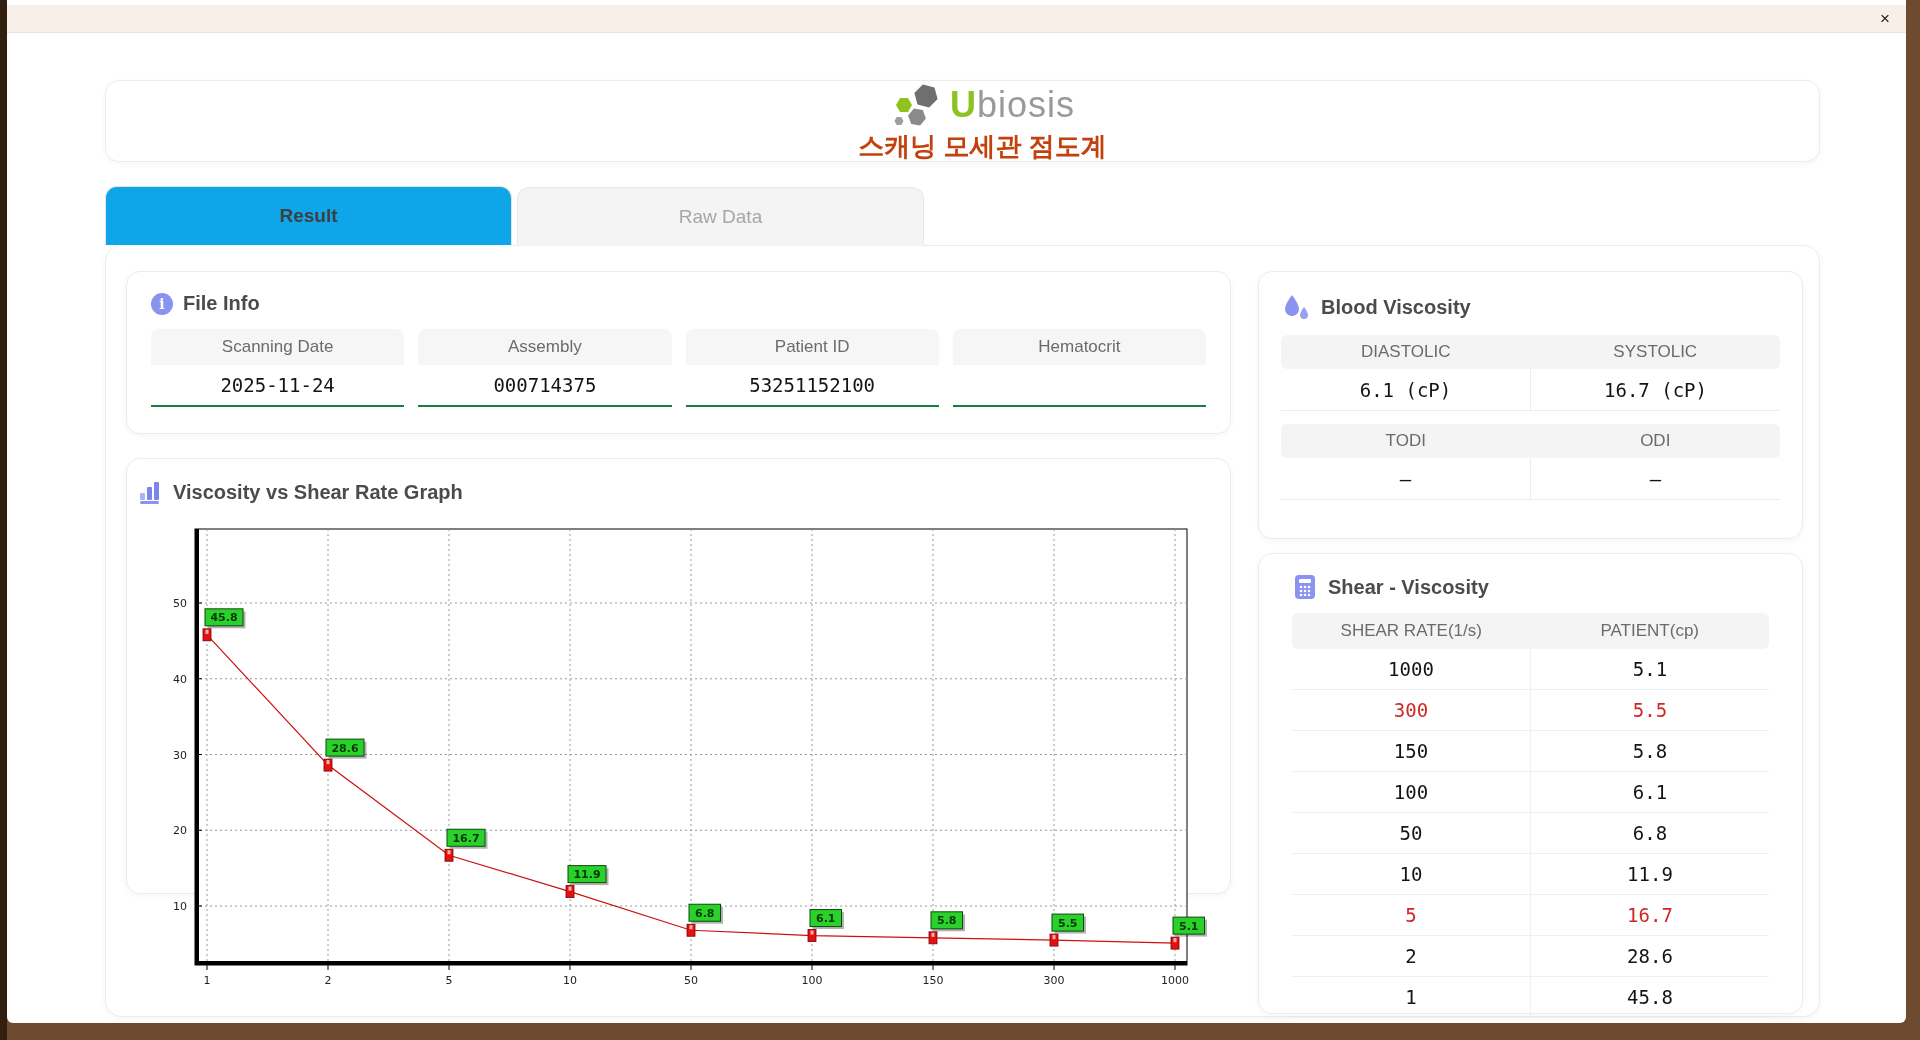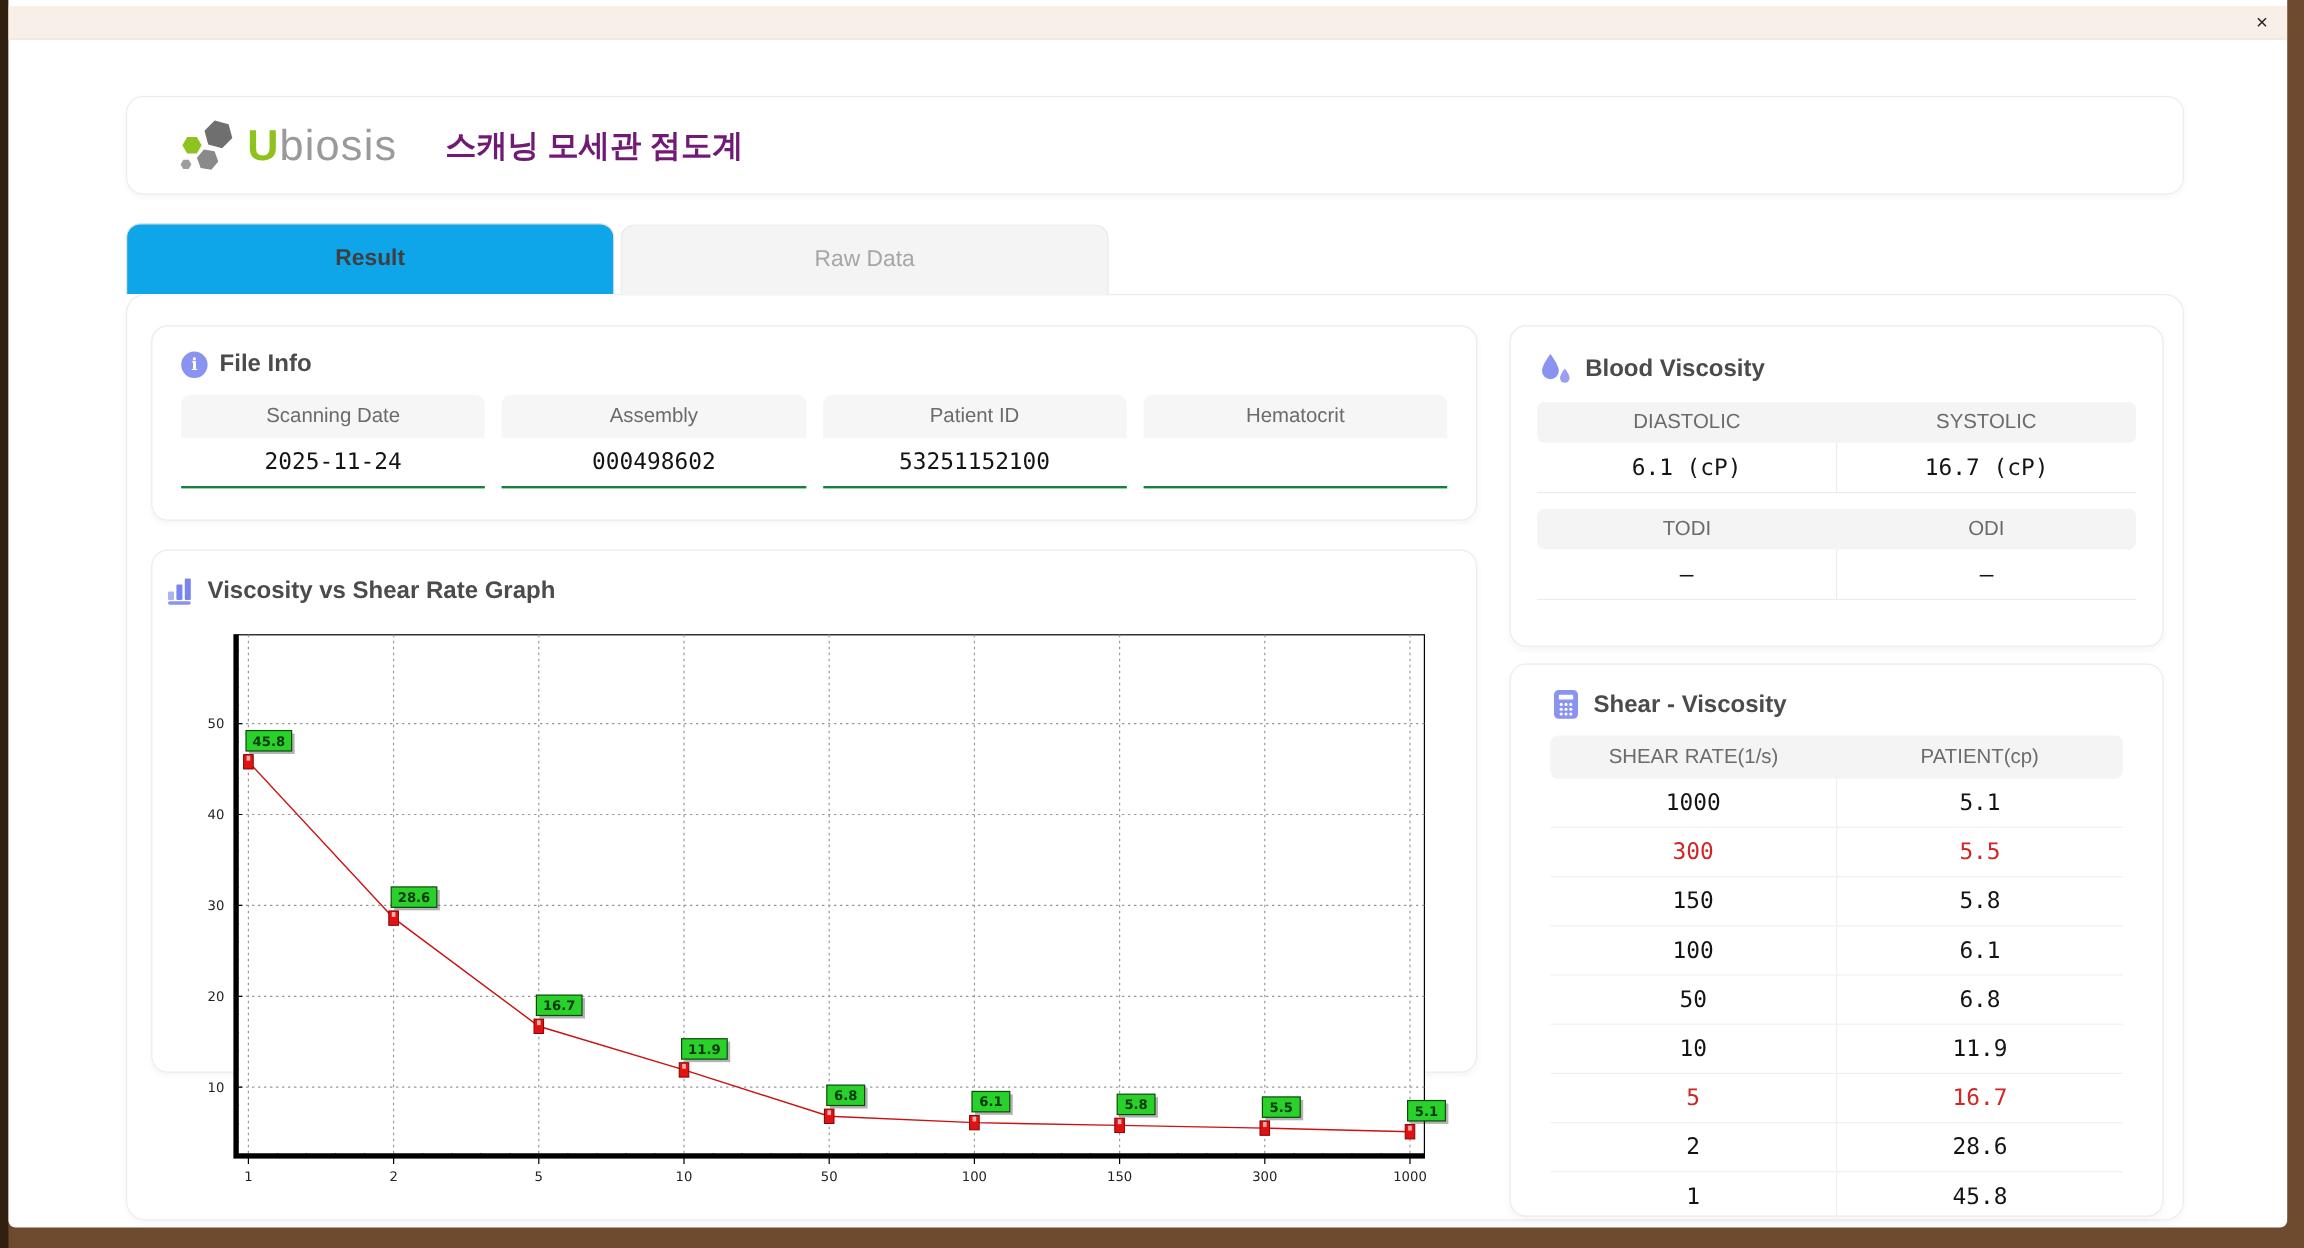--- a/index.html
+++ b/index.html
@@ -9,26 +9,26 @@
 
   .window { position:absolute; left:7px; top:0; right:14px; bottom:17px; background:#fff;
             border-radius:0 0 6px 6px; overflow:hidden; }
   .titlebar { margin-top:5px; height:28px; background:#f8efe9; border-bottom:1px solid #efe2da;
               display:flex; align-items:center; justify-content:flex-end; padding-right:16px; }
   .close-btn { font-size:17px; color:#222; cursor:pointer; line-height:1; font-weight:400; }
 
   .card { position:absolute; background:#fff; border:1px solid #ececec; border-radius:14px;
           box-shadow:0 2px 6px rgba(0,0,0,0.04); }
 
-  .header-card { left:98px; top:80px; width:1715px; height:82px; display:flex; align-items:center; }
+  .header-card { left:98px; top:80px; width:1715px; height:82px; display:flex; align-items:center;flex-direction:column; }
   .logo-wrap { display:flex; align-items:center; margin-left:42px; }
   .logo-text { font-size:36px; letter-spacing:1px; margin-left:6px; }
   .logo-u { color:#8dc21f; font-weight:bold; }
   .logo-rest { color:#9a9a9a; }
-  .app-title { margin-left:40px; font-size:26px; font-weight:bold; color:#701a75; }
+  .app-title { margin-left:40px; font-size:26px; font-weight:bold; color:#c2410c; }
 
   .tabs { position:absolute; left:98px; top:186px; height:60px; z-index:3; display:flex; gap:5px; }
   .tab { width:407px; height:60px; border-radius:12px 12px 0 0; display:flex; align-items:center;
          justify-content:center; font-size:19px; cursor:pointer; }
   .tab-active { background:#0ea5e9; border:1px solid #e3e3e3; border-bottom:1px solid #fff;
                 color:#3f3f3f; font-weight:bold; }
   .tab-inactive { background:#f4f4f4; border:1px solid #e8e8e8; border-bottom:none; height:59px;
                   color:#a6a6a6; align-self:flex-end; }
 
   .main-card { left:98px; top:245px; width:1715px; height:772px; border-radius:16px; z-index:1; }
@@ -111,21 +111,21 @@
         <span class="info-circle">i</span>
         <span>File Info</span>
       </div>
       <div class="fi-fields">
           <div class="fi-field">
             <div class="fi-label">Scanning Date</div>
             <div class="fi-value">2025-11-24</div>
           </div>
           <div class="fi-field">
             <div class="fi-label">Assembly</div>
-            <div class="fi-value">000498602</div>
+            <div class="fi-value">000714375</div>
           </div>
           <div class="fi-field">
             <div class="fi-label">Patient ID</div>
             <div class="fi-value">53251152100</div>
           </div>
           <div class="fi-field">
             <div class="fi-label">Hematocrit</div>
             <div class="fi-value"></div>
           </div>
         </div>

